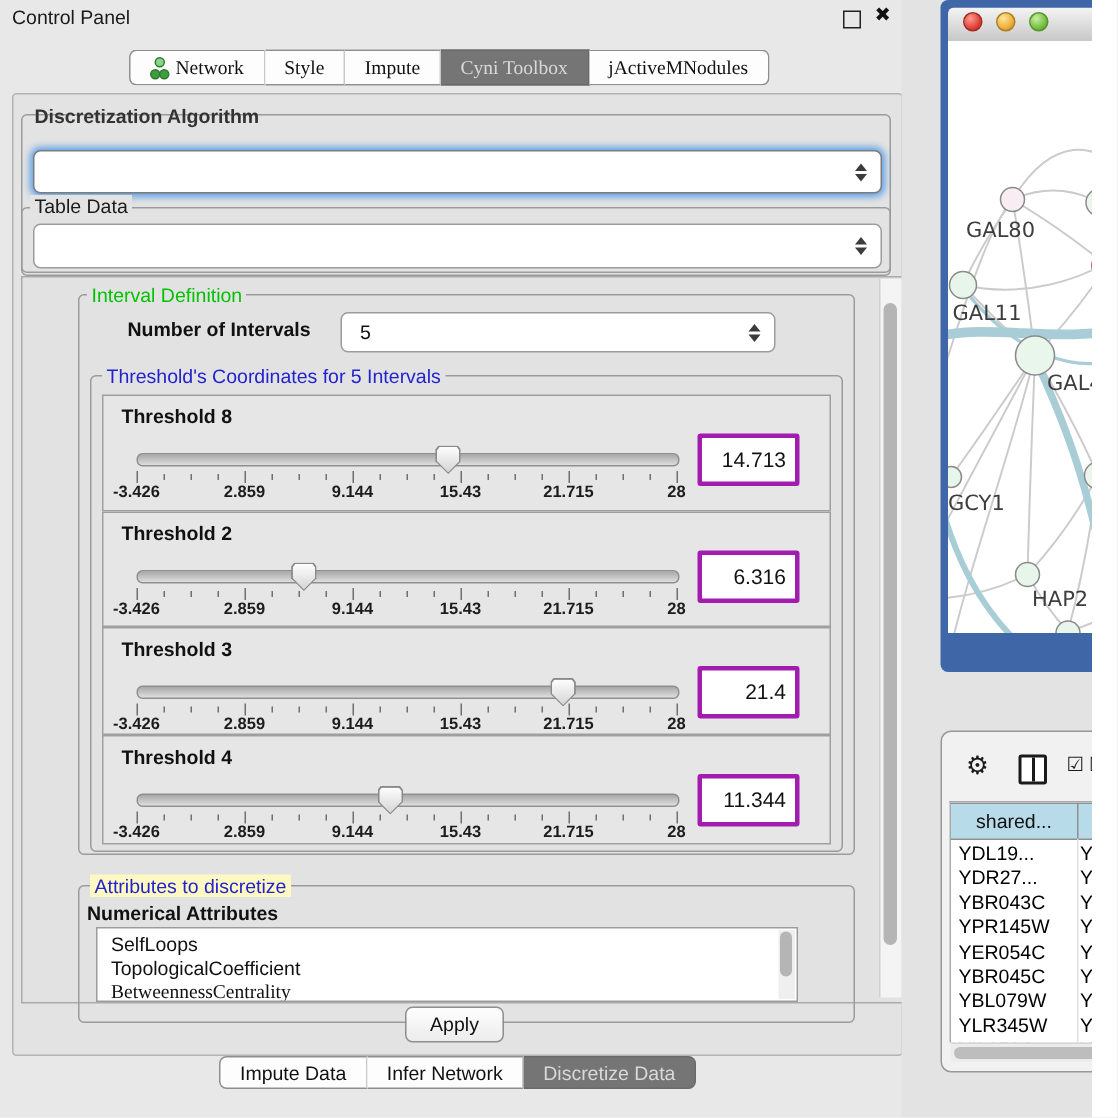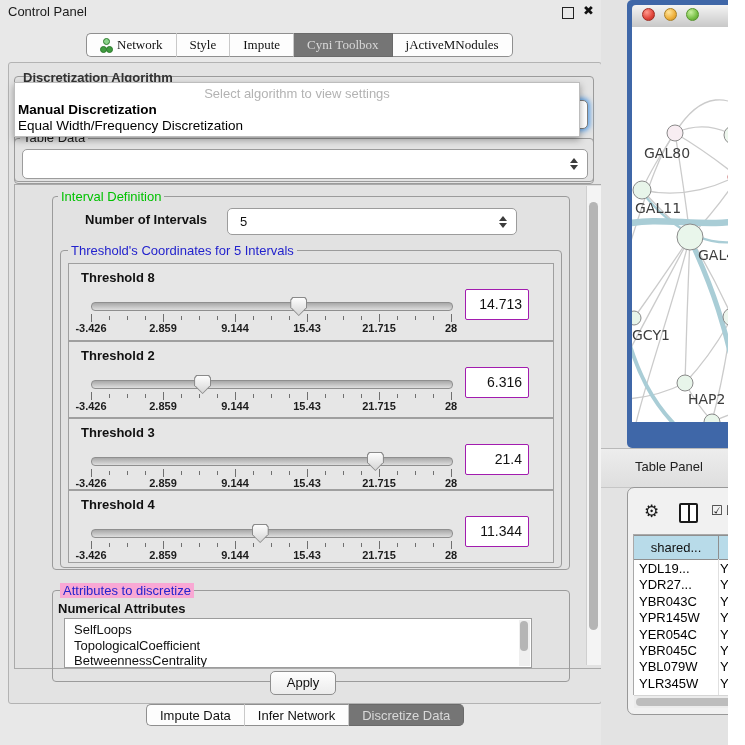--- a/index.html
+++ b/index.html
@@ -61,24 +61,24 @@
   .thrbox .tlabel{position:absolute;left:12px;top:6px;font-weight:bold;font-size:13px;color:#111;}
   .track{position:absolute;left:22px;top:38px;width:360px;height:7px;border:1px solid #8f8f8f;border-radius:4px;
          background:linear-gradient(#a8a8a8,#dedede);}
   .thumb-o{position:absolute;top:33px;width:17px;height:19px;
            clip-path:polygon(12% 0,88% 0,100% 14%,100% 55%,50% 100%,0 55%,0 14%);background:#8a8a8a;}
   .thumb-i{position:absolute;left:1px;top:1px;width:15px;height:17px;
            clip-path:polygon(12% 0,88% 0,100% 14%,100% 55%,50% 100%,0 55%,0 14%);
            background:linear-gradient(#fdfdfd,#d5d5d5);}
   .tick{position:absolute;top:50px;width:1px;background:#6f6f6f;}
   .ticklabel{position:absolute;top:58px;transform:translateX(-50%);font-size:11px;font-weight:bold;color:#1c1c1c;}
-  .valbox{position:absolute;left:396px;top:25px;width:56px;height:29px;background:#fff;border:1px solid #a21caf;
+  .valbox{position:absolute;left:396px;top:25px;width:56px;height:29px;background:#fff;border:3px solid #a21caf;
           border-radius:2px;text-align:right;line-height:29px;padding-right:6px;font-size:14px;}
   #attr-group{left:52px;top:590px;width:516px;height:90px;}
-  #attr-label{left:60px;top:583px;color:#2323cd;background:#f9a8d4;text-align:right;}
+  #attr-label{left:60px;top:583px;color:#2323cd;background:#fef9c3;text-align:right;}
   #attr-sub{left:58px;top:601px;font-weight:bold;}
   #attr-list{left:64px;top:618px;width:466px;height:48px;background:#fff;border:1px solid #9c9c9c;overflow:hidden;}
   .attr-item{position:absolute;left:9px;height:15px;font-size:13px;white-space:nowrap;}
   #attr-scroll{position:absolute;right:1px;top:1px;width:11px;height:46px;background:#efefef;}
   #attr-scroll .thumb{position:absolute;left:1px;top:1px;width:8px;height:30px;background:#b5b5b5;border-radius:4px;}
   #apply-btn{left:270px;top:671px;width:64px;height:22px;background:linear-gradient(#fefefe,#ececec);
              border:1px solid #8f8f8f;border-radius:5px;text-align:center;line-height:21px;font-size:13px;}
   
   #right-bg{left:601px;top:0;width:144px;height:745px;background:#e3e3e3;}
   #netwin{left:627px;top:0;width:118px;height:448px;background:#3f67a8;border-radius:5px 0 0 5px;}
@@ -154,27 +154,20 @@
 
   <div class="abs groupbox" id="tabledata-group"></div>
   <span class="abs grouplabel" id="tabledata-label">Table Data</span>
   <div class="abs combo" id="tabledata-combo">
     <span class="spin">
         <b></b>
         <u></u>
       </span>
   </div>
 
-  <div class="abs" id="algo-popup">
-    <div class="abs" id="popup-placeholder">Select algorithm to view settings</div>
-    <div id="popup-options">
-        <div class="abs popup-opt" style="top: 19px; font-weight: bold;">Manual Discretization</div>
-        <div class="abs popup-opt" style="top: 35px;">Equal Width/Frequency Discretization</div>
-      </div>
-  </div>
 
   <div class="abs" id="inner-panel"></div>
   <div class="abs groupbox" id="interval-group"></div>
   <span class="abs grouplabel" id="interval-label">Interval Definition</span>
   <span class="abs" id="noi-label">Number of Intervals</span>
   <div class="abs combo" id="noi-combo">
     <span class="val">5</span>
     <span class="spin">
         <b></b>
         <u></u>
@@ -325,21 +318,21 @@
       </div>
     </div>
 
   <div class="abs groupbox" id="attr-group"></div>
   <span class="abs grouplabel" id="attr-label">Attributes to discretize</span>
   <span class="abs" id="attr-sub">Numerical Attributes</span>
   <div class="abs" id="attr-list">
     <div id="attr-items">
         <div class="attr-item" style="top: 3px;">SelfLoops</div>
         <div class="attr-item" style="top: 18.5px;">TopologicalCoefficient</div>
-        <div class="attr-item" style="top: 34px;">BetweennessCentrality</div>
+        <div class="attr-item" style="top: 34px; font-family: Liberation Serif, serif;">BetweennessCentrality</div>
       </div>
     <div id="attr-scroll">
         <div class="thumb"></div>
       </div>
   </div>
   <div class="abs" id="vscroll">
       <div class="thumb"></div>
     </div>
 
   <div class="abs" id="apply-btn">Apply</div>
@@ -407,23 +400,20 @@
           <text x="108" y="172" font-size="14" fill="#3d3d3d">C</text>
           <text x="3" y="186" font-size="14" fill="#3d3d3d">GAL11</text>
           <text x="66" y="233" font-size="14" fill="#3d3d3d">GAL4</text>
           <text x="0" y="313" font-size="14" fill="#3d3d3d">GCY1</text>
           <text x="106" y="312" font-size="14" fill="#3d3d3d">H</text>
           <text x="56" y="377" font-size="14" fill="#3d3d3d">HAP2</text>
         </g>
     </svg>
   </div>
 
-  <div class="abs" id="tp-bar">
-    <span class="abs" id="tp-title" style="position:absolute;left:34px;top:10px;">Table Panel</span>
-  </div>
   <div class="abs" id="tp-panel"></div>
   <span class="abs" id="gear-ico">⚙</span>
   <span class="abs" id="cols-ico">
       <i></i>
     </span>
   <span class="abs chk-ico" style="left:711px;">☑</span>
   <span class="abs chk-ico" style="left:726px;">☑</span>
   <div class="abs" id="tp-table">
     <div id="tp-header">
         <div class="hcell" style="left: -1px; width: 84px; text-align: center; line-height: 23px;">shared...</div>

